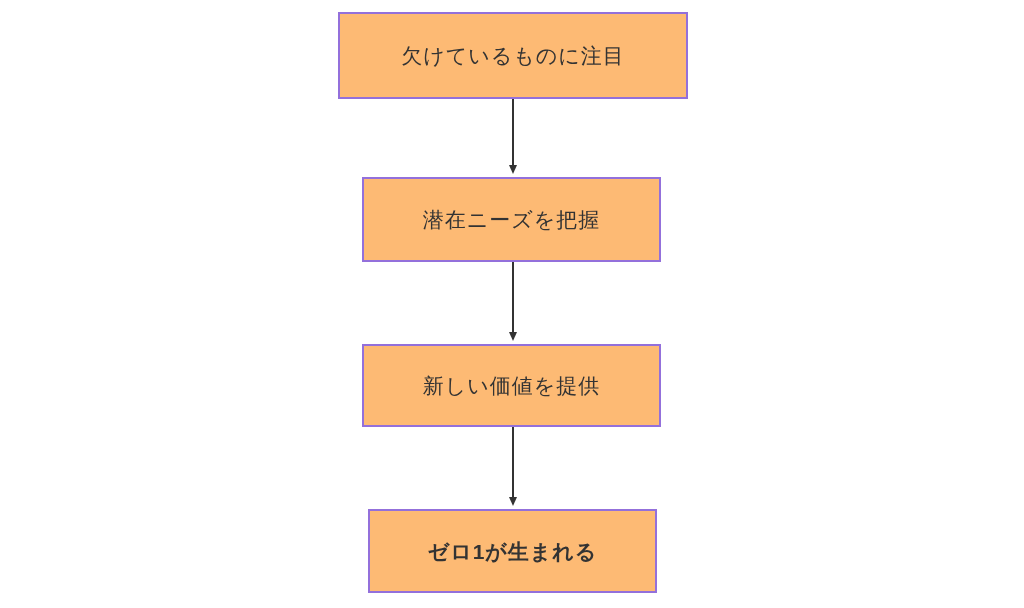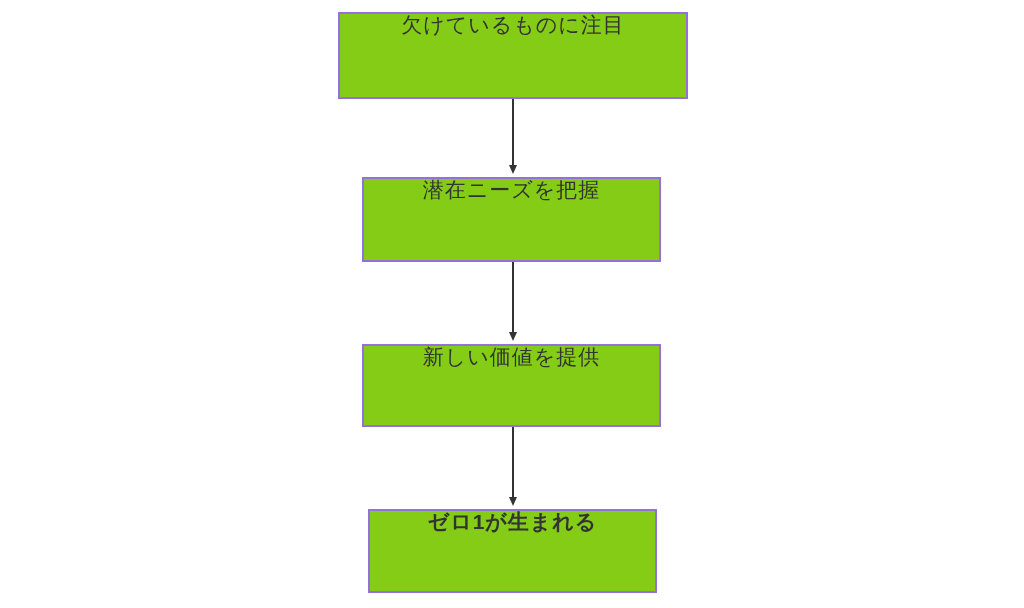--- a/index.html
+++ b/index.html
@@ -19,27 +19,27 @@
     position: absolute;
     left: 0;
     top: 0;
     width: 1024px;
     height: 608px;
     pointer-events: none;
   }
   .flow-node {
     position: absolute;
     box-sizing: border-box;
-    background: #84cc16;
+    background: #fdba74;
     border: 2px solid #9370DB;
     color: #333333;
     font-size: 21px;
     line-height: 1;
     display: flex;
-    align-items: flex-start;
+    align-items: center;
     justify-content: center;
     text-align: center;
     letter-spacing: 1px;
   }
   
   .node-1 { left: 338px; top: 12px;  width: 350px; height: 87px; }
   .node-2 { left: 362px; top: 177px; width: 299px; height: 85px; }
   .node-3 { left: 362px; top: 344px; width: 299px; height: 83px; }
   .node-4 { left: 368px; top: 509px; width: 289px; height: 84px; font-weight: bold; }
 </style>

